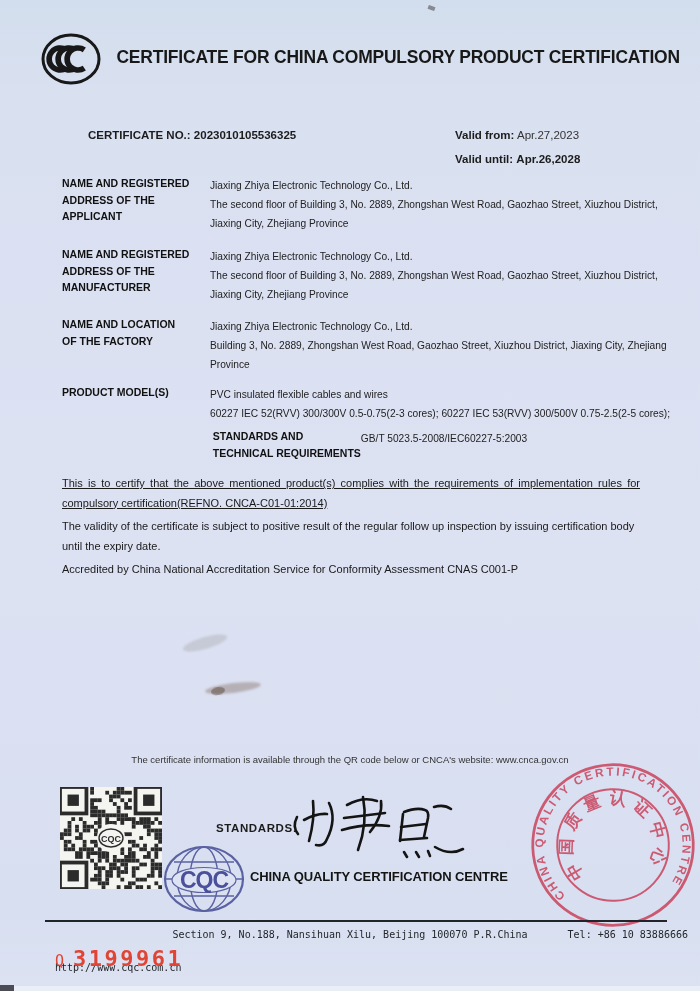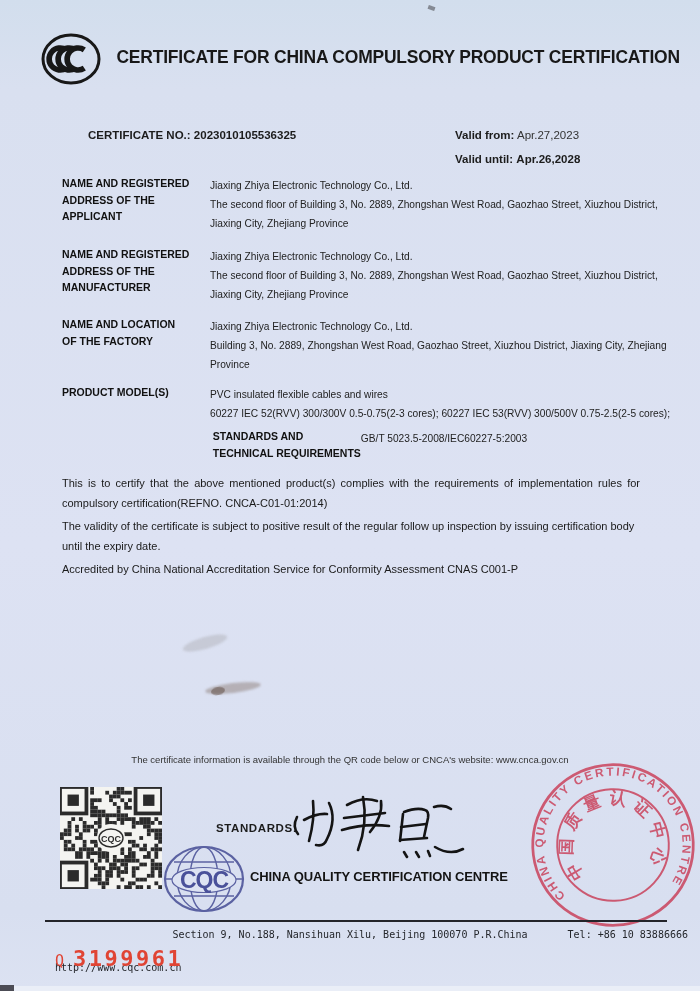--- a/index.html
+++ b/index.html
@@ -16,21 +16,21 @@
   .valid{left:455px;top:123px;font-size:11.5px;line-height:24px;}
   .valid b{font-weight:700;}
   .valid .vf-val{font-weight:400;color:#333;}
   
   .row{left:62px;width:616px;display:flex;}
   .row .lbl{width:148px;flex:none;font-size:10.5px;font-weight:700;line-height:16.5px;white-space:pre-line;color:#111;}
   .row .val{margin-left:0;font-size:10.2px;line-height:19px;white-space:pre;color:#222;padding-top:1px;}
   
   .stmts{left:62px;top:474px;width:578px;font-size:11px;color:#1a1a1a;}
   .stmts p{margin:0 0 4px;line-height:19.5px;}
-  .stmts p.just{text-align:justify;text-align-last:left;}
+  .stmts p.just{text-align:justify;text-align-last:left;text-decoration:underline;}
   
   .qrnote{left:0;right:0;top:754px;text-align:center;font-size:9.5px;color:#333;}
   
   .fline{left:45px;top:920px;width:622px;height:2px;background:#23242a;}
   .fmono{font-family:"DejaVu Sans Mono",monospace;font-size:10px;color:#24262b;white-space:nowrap;}
   .fweb{left:55px;top:929px;margin-top:33px;}
   .faddr{left:0;right:0;top:929px;text-align:center;}
   .ftel{right:12px;top:929px;}
   .serial{left:55px;top:946px;display:flex;align-items:baseline;gap:9px;
           font-family:"DejaVu Sans Mono",monospace;color:#e04434;}

